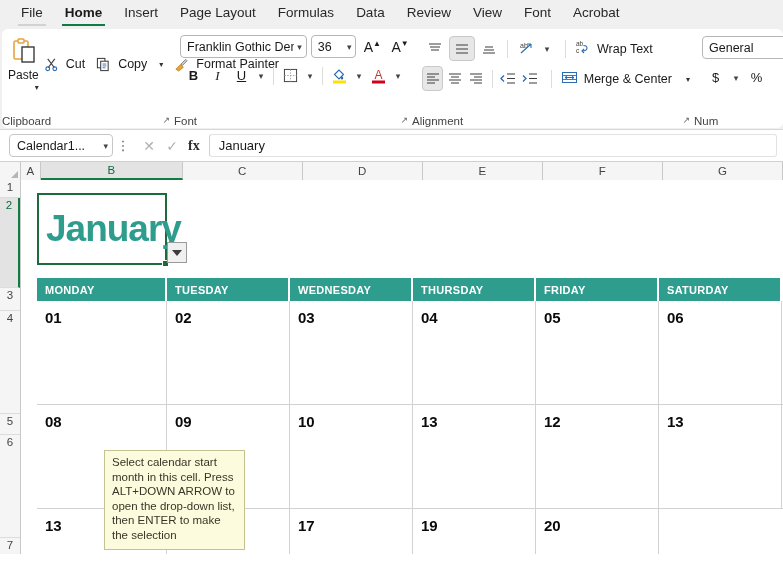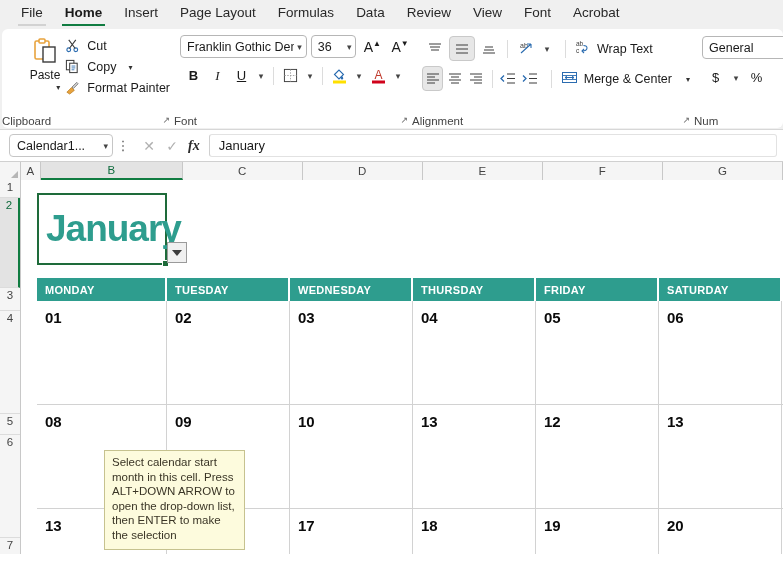--- a/index.html
+++ b/index.html
@@ -102,21 +102,21 @@
   .paste-btn {
     width: 56px;
     display: flex; flex-direction: column;
     align-items: flex-end;
     padding-top: 4px;
     cursor: default;
   }
   .paste-ico { width: 30px; height: 30px; position: relative; }
   .paste-label { font-size: 12px; color: #1a1a1a; margin-top: 1px; }
   .caret { font-size: 8px; color: #333; line-height: 8px; margin-top: 2px;}
-  .clip-cmds { display: flex; flex-direction: column; padding-top: 3px; gap: 2px; }
+  .clip-cmds { display: flex; flex-direction: row; padding-top: 3px; gap: 2px; }
   .cmd {
     display: flex; align-items: center;
     gap: 6px;
     font-size: 12.5px;
     color: #1a1a1a;
     padding: 1px 4px;
     border-radius: 3px;
     cursor: default;
     white-space: nowrap;
   }
@@ -196,21 +196,21 @@
     background: #fff;
     display: flex; align-items: center;
     padding: 0 4px 0 7px;
     font-size: 12.5px;
     margin-left: 5px;
   }
   .namebox .txt { flex: 1; white-space: nowrap; overflow: hidden; }
   .fb-dots { width: 20px; text-align: center; color: #555; font-size: 13px; }
   .fb-icons { display: flex; align-items: center; gap: 9px; padding: 0 9px; }
   .fb-ic { font-size: 14px; color: #b0b0b0; width: 14px; text-align: center; }
-  .fb-fx { font-size: 14px; color: #2b2b2b; font-family: "Liberation Serif", serif; font-style: italic; font-weight: bold; }
+  .fb-fx { font-size: 14px; color: #2b2b2b; font-family: "Liberation Serif", serif; font-weight: bold; }
   .fb-input {
     flex: 1; height: 23px;
     border: 1px solid #e2e2e2; border-left: 1px solid #d0d0d0;
     background: #fff;
     display: flex; align-items: center;
     padding-left: 9px;
     font-size: 13px;
     border-radius: 3px;
     margin-right: 2px;
   }
@@ -652,21 +652,20 @@
         <div class="datecell" style="width:123px">10</div>
         <div class="datecell" style="width:123px">13</div>
         <div class="datecell" style="width:123px">12</div>
         <div class="datecell" style="width:123px">13</div>
       </div>
 
       <div class="daterow" style="top:329px; height:45px">
         <div class="datecell" style="width:130px">13</div>
         <div class="datecell" style="width:123px">16</div>
         <div class="datecell" style="width:123px">17</div>
-        <div class="datecell" style="width:123px">18</div>
         <div class="datecell" style="width:123px">19</div>
         <div class="datecell" style="width:123px">20</div>
       </div>
 
     </div>
   </div>
 
   <div class="tooltip">
     <span>Select calendar start month in this cell. Press ALT+DOWN ARROW to open the drop-down list, then ENTER to make the selection</span>
   </div>

